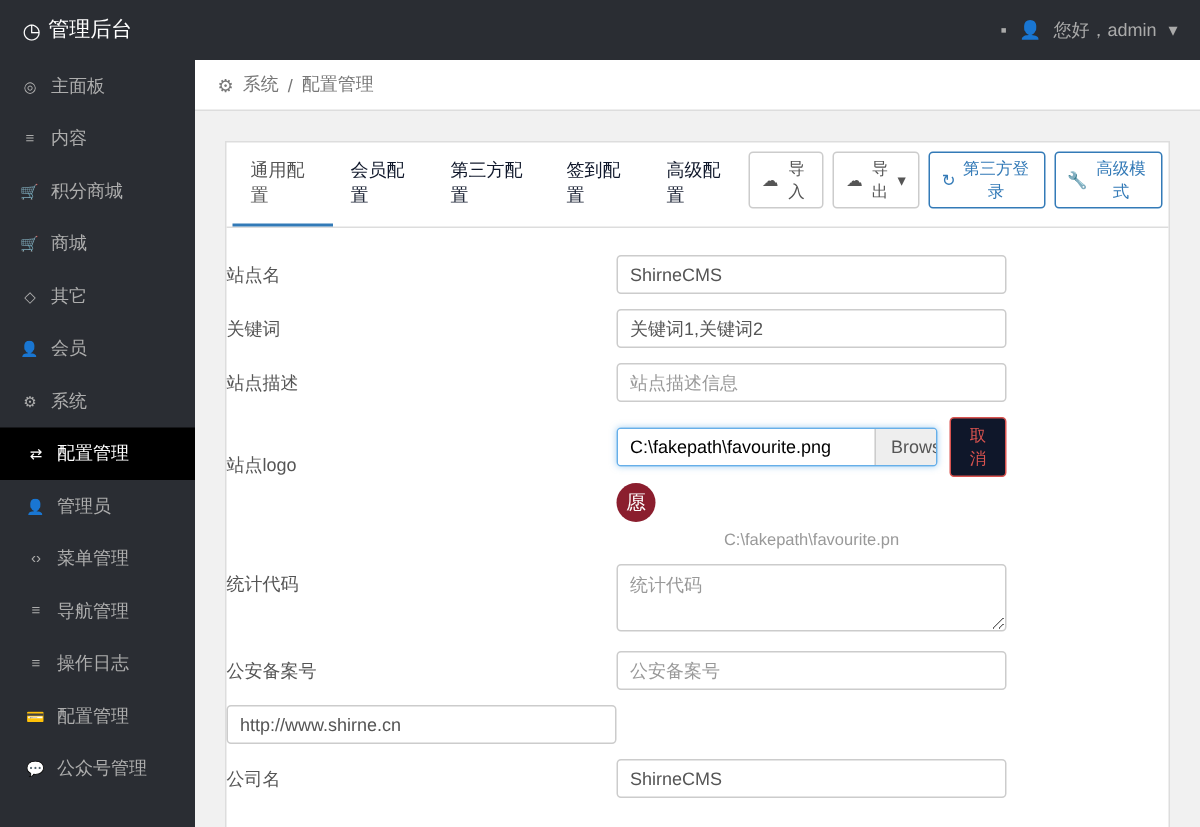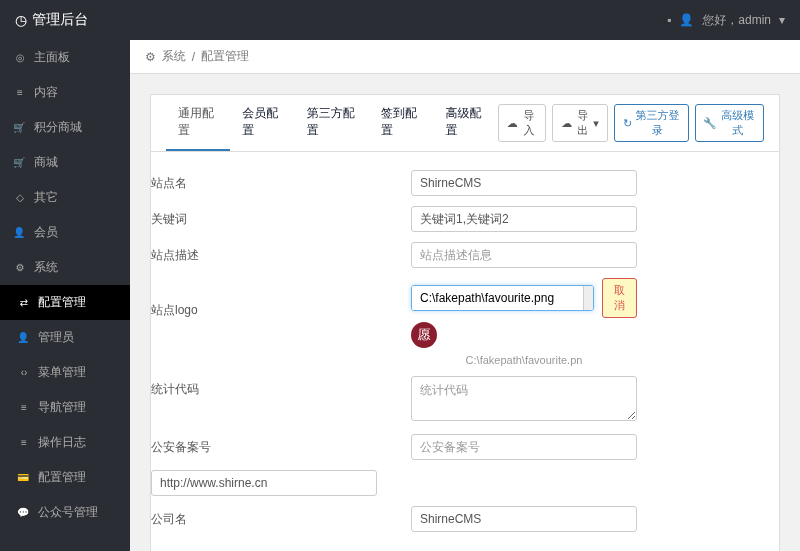--- a/index.html
+++ b/index.html
@@ -11,38 +11,38 @@
 .sidebar { width: 130px; background: #2a2d33; min-height: 511px; }
 .nav-item { display: flex; align-items: center; gap: 8px; padding: 9px 14px; color: #adadad; cursor: pointer; font-size: 12px; }
 .nav-item.active { background: #000; color: #fff; position: relative; }
 .nav-item.active::after { content: ""; position: absolute; right: -7px; top: 50%; transform: translateY(-50%); border: 7px solid transparent; border-left-color: #000; }
 .sub-item { padding-left: 18px; }
 .icon { width: 12px; height: 12px; display: inline-flex; align-items: center; justify-content: center; font-size: 10px; }
 .main { flex: 1; padding: 0; }
 .breadcrumb { background: #fff; border-bottom: 1px solid #ddd; padding: 8px 15px; display: flex; align-items: center; gap: 6px; color: #777; font-size: 12px; }
 .content { padding: 20px; }
 .panel { background: #fff; border: 1px solid #ddd; }
-.panel-head { display: flex; justify-content: space-between; align-items: center; border-bottom: 1px solid #ddd; padding: 0 15px; }
+.panel-head { display: flex; justify-content: space-between; align-items: flex-start; border-bottom: 1px solid #ddd; padding: 0 4px; }
 .tabs { display: flex; }
 .tab { padding: 10px 12px; font-size: 12px; color: #0f172a; cursor: pointer; border-bottom: 2px solid transparent; }
 .tab.active { color: #555; border-bottom-color: #337ab7; }
 .actions { display: flex; gap: 6px; padding: 6px 0; }
 .btn-sm { border: 1px solid #ccc; background: #fff; padding: 3px 8px; font-size: 11px; border-radius: 3px; cursor: pointer; display: inline-flex; align-items: center; gap: 3px; color: #555; }
 .btn-blue { border-color: #337ab7; color: #337ab7; }
 .form { padding: 18px 0; }
 .row { display: flex; align-items: flex-start; margin-bottom: 10px; }
 .label { width: 260px; padding: 5px 10px 0 0; font-size: 12px; color: #555; }
-.field { width: 226px; }
+.field { width: 260px; }
 .input { width: 100%; border: 1px solid #ccc; padding: 5px 8px; font-size: 12px; border-radius: 3px; color: #555; }
 .input::placeholder { color: #999; }
 textarea.input { height: 45px; resize: vertical; }
 .filebox { display: flex; border: 1px solid #66afe9; border-radius: 3px; overflow: hidden; box-shadow: 0 0 4px rgba(102,175,233,.5); }
 .filebox input { flex: 1; border: none; padding: 3px 8px; font-size: 12px; }
 .filebox .browse { background: #eee; border-left: 1px solid #ccc; padding: 5px 10px; cursor: pointer; color: #555; font-size: 12px; }
-.cancel { margin-left: 8px; color: #d9534f; border: 1px solid #d9534f; background: #fef9c3; padding: 4px 8px; border-radius: 3px; font-size: 11px; cursor: pointer; }
+.cancel { margin-left: 8px; color: #d9534f; border: 1px solid #d9534f; background: #0f172a; padding: 4px 8px; border-radius: 3px; font-size: 11px; cursor: pointer; }
 .logo-preview { width: 26px; height: 26px; border-radius: 50%; background: #8b1e2e; display: flex; align-items: center; justify-content: center; color: #fff; font-size: 13px; margin-top: 4px; }
 .logo-path { font-size: 11px; color: #999; margin-top: 6px; text-align: center; }
 </style>
 </head>
 <body>
 
 <div class="topbar">
   <div class="brand">
     <span>◷</span>
     <span>管理后台</span>

